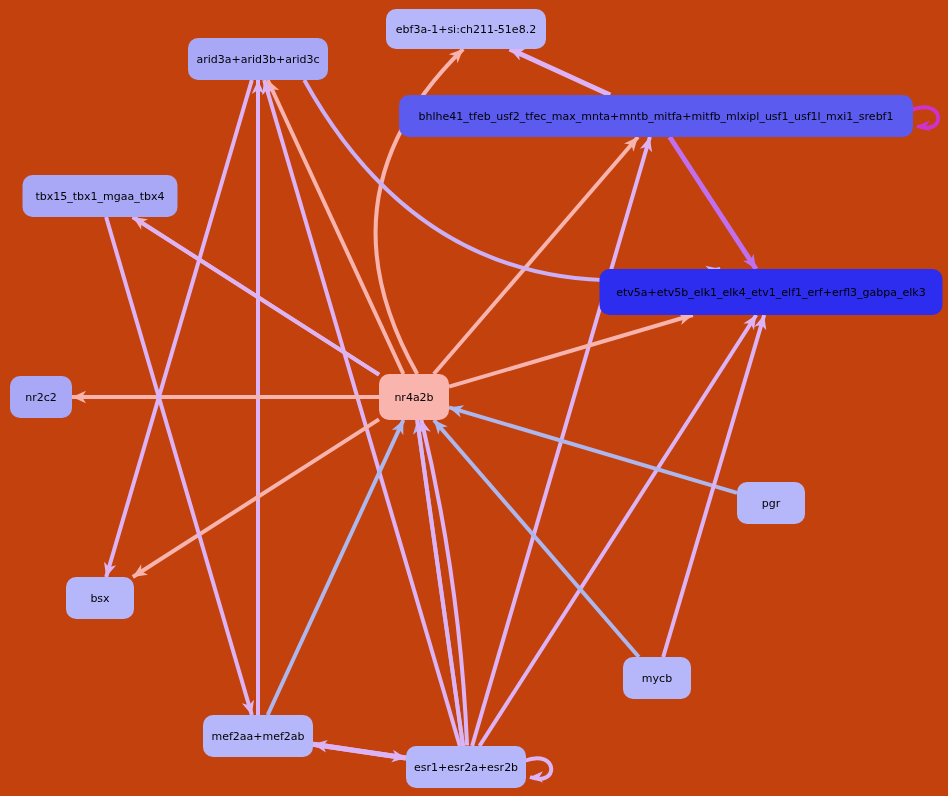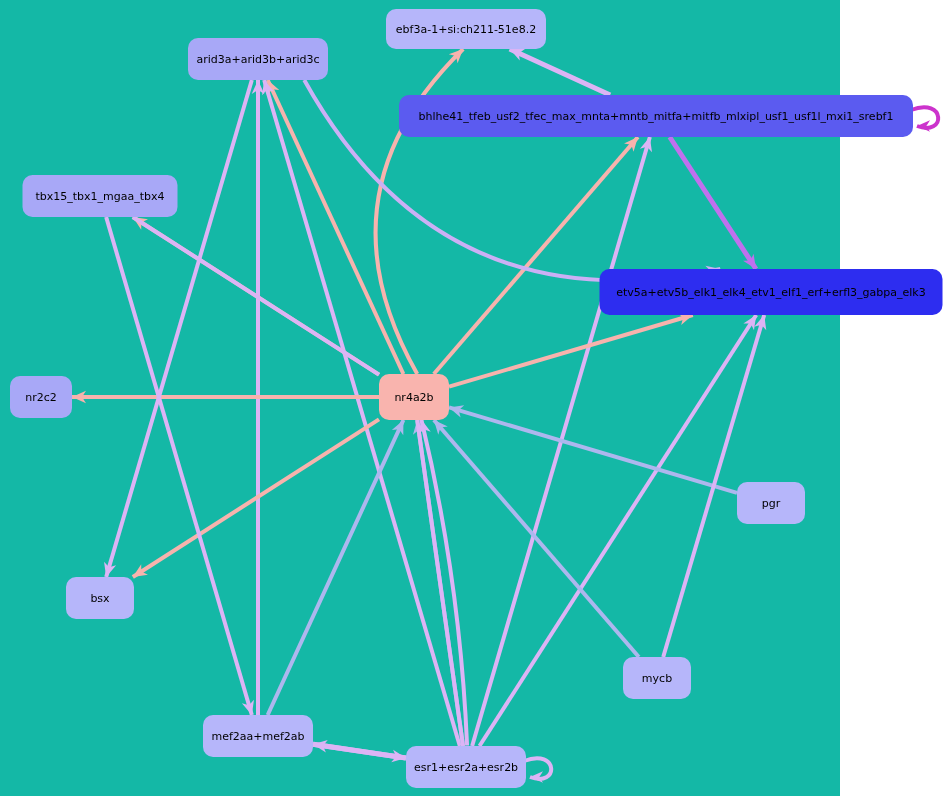--- a/index.html
+++ b/index.html
@@ -8,23 +8,23 @@
     background: #ffffff;
   }
   body {
     width: 948px;
     height: 796px;
     font-family: "DejaVu Sans", sans-serif;
     overflow: hidden;
   }
   #graph-root {
     position: relative;
-    width: 840px;
+    width: 948px;
     height: 796px;
-    background: #14b8a6;
+    background: #c2410c;
   }
   svg#network {
     position: absolute;
     left: 0;
     top: 0;
     width: 948px;
     height: 796px;
     display: block;
   }
   .node-rect {

